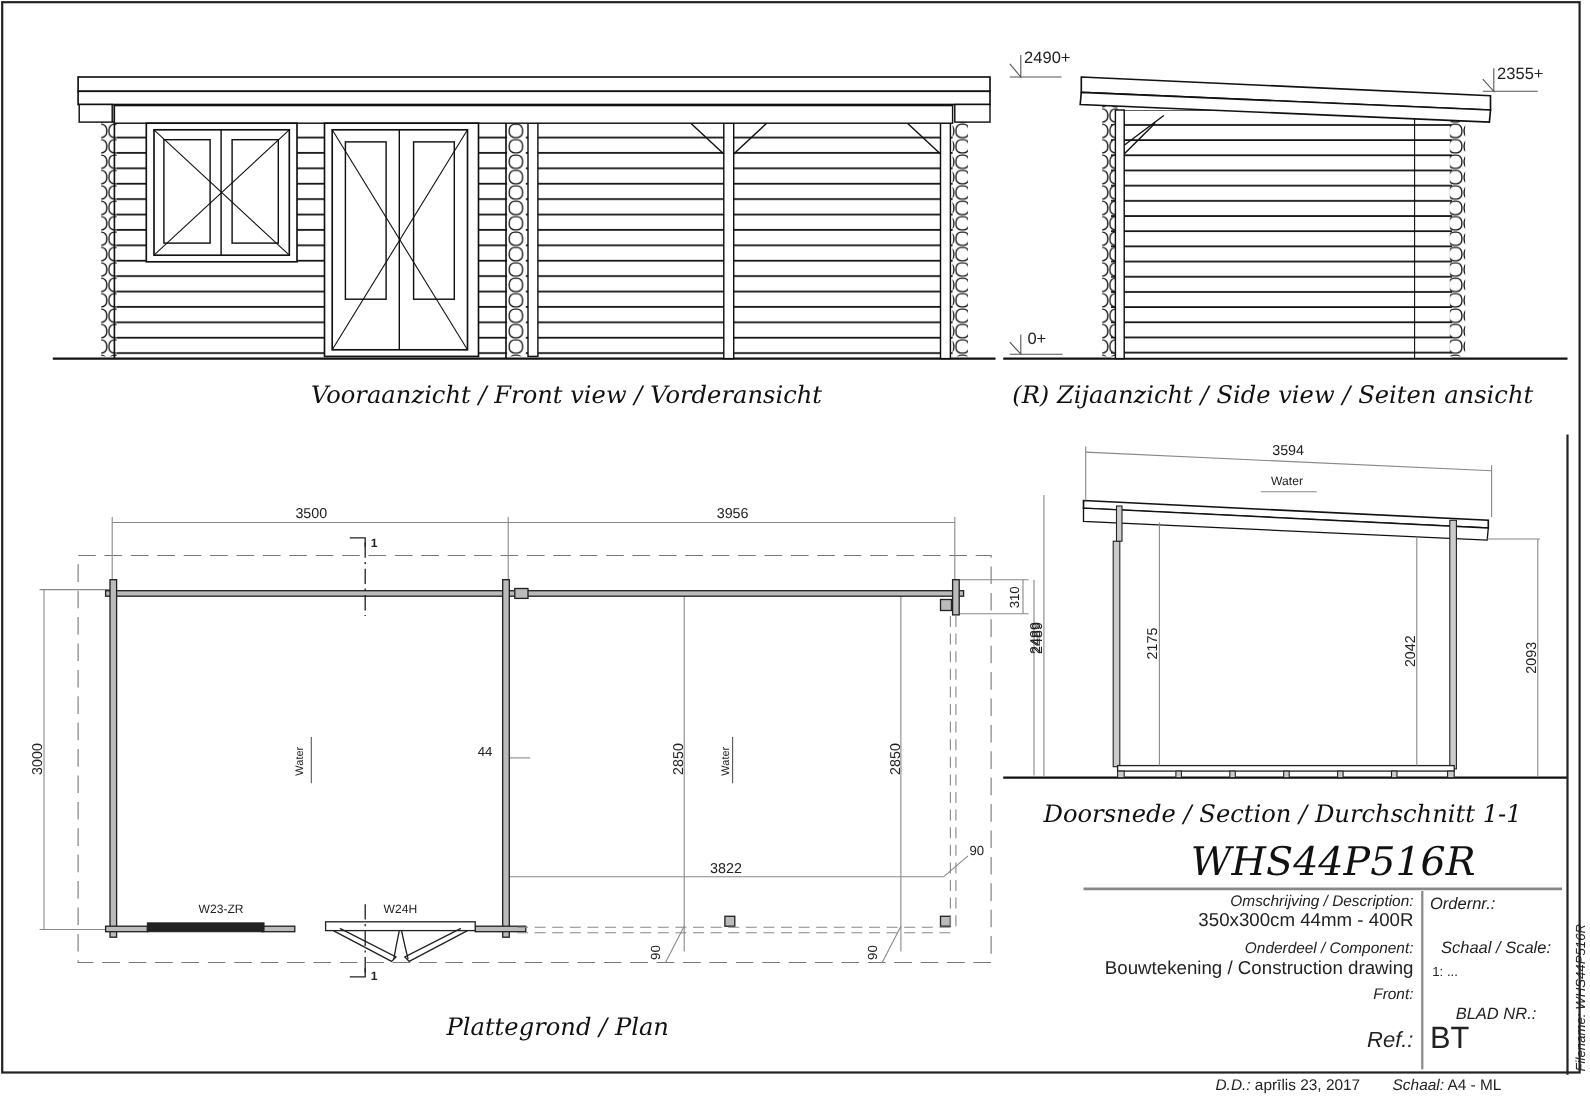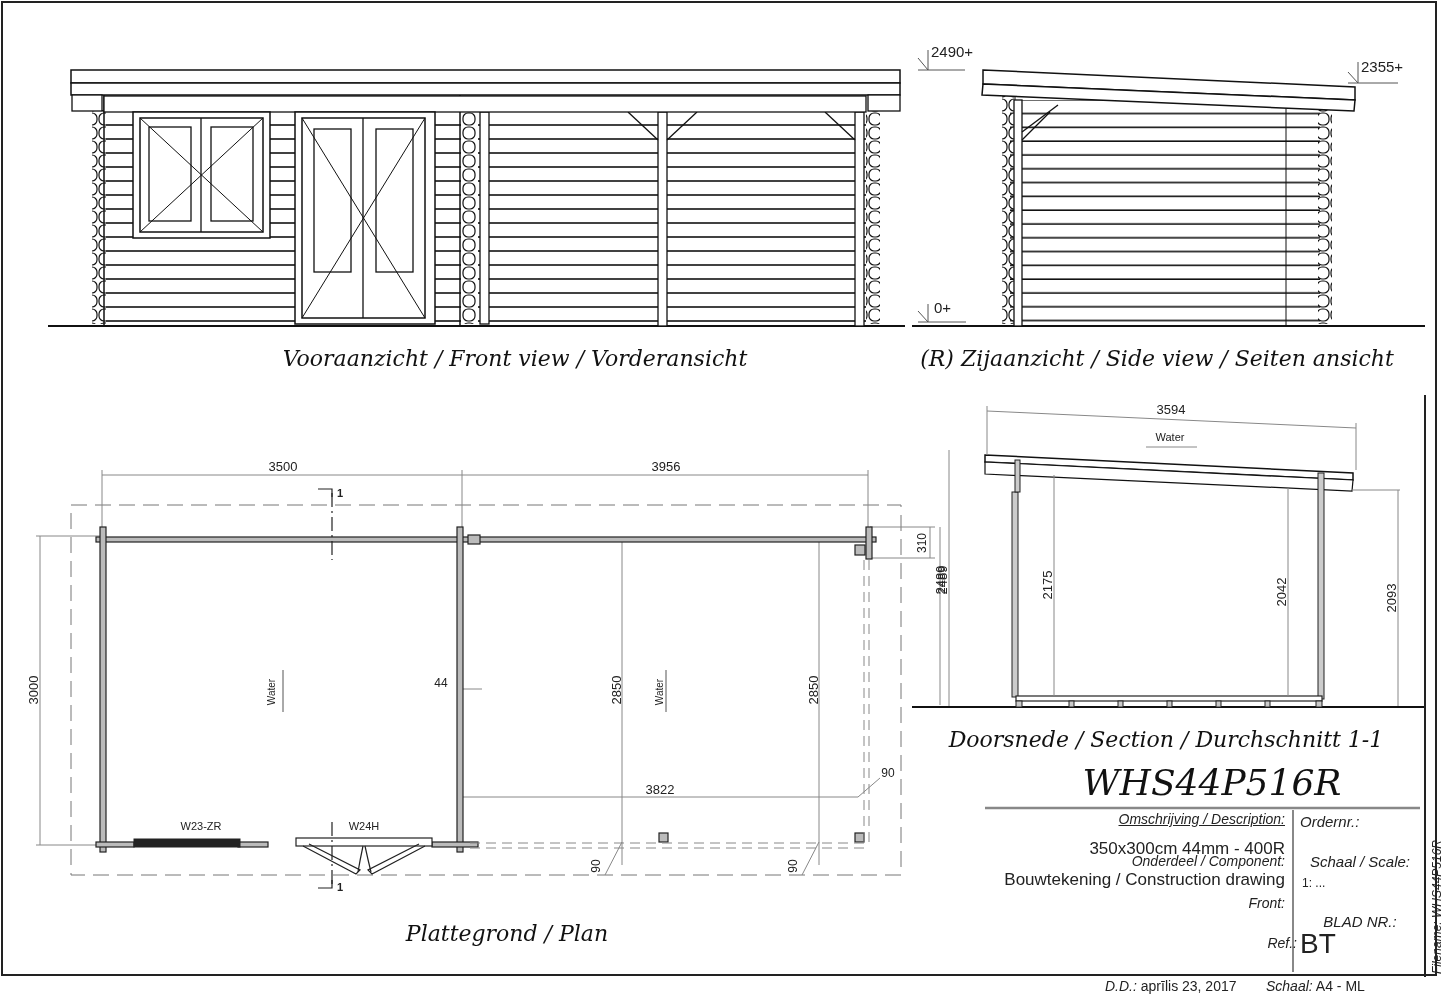--- a/index.html
+++ b/index.html
@@ -242,26 +242,26 @@
 
     <text x="1212" y="795" text-anchor="middle" font-size="36" class="title-script" fill="#111">WHS44P516R</text>
 
     <g>
       <line x1="985" y1="808" x2="1420" y2="808" stroke="#888" stroke-width="2.5"></line>
       <line x1="1293" y1="810" x2="1293" y2="972" stroke="#888" stroke-width="2"></line>
       <line x1="1425" y1="395" x2="1425" y2="977" stroke="#222" stroke-width="2"></line>
     </g>
   </svg>
 
-  <div class="tb it" style="right:160px;top:811px;font-size:14px;text-align:right;text-decoration:underline;">Omschrijving / Description:</div>
-  <div class="tb" style="right:160px;top:827px;font-size:17px;text-align:center;margin-top:12px;">350x300cm 44mm - 400R</div>
+  <div class="tb it" style="right:160px;top:811px;font-size:14px;text-align:right;">Omschrijving / Description:</div>
+  <div class="tb" style="right:160px;top:827px;font-size:17px;text-align:center;">350x300cm 44mm - 400R</div>
   <div class="tb it" style="right:160px;top:853px;font-size:14px;text-align:right;margin-left:36px;">Onderdeel / Component:</div>
   <div class="tb" style="right:160px;top:870px;font-size:17px;text-align:left;">Bouwtekening / Construction drawing</div>
   <div class="tb it" style="right:160px;top:895px;font-size:14px;text-align:right;">Front:</div>
-  <div class="tb it" style="right:148px;top:935px;font-size:14px;text-align:right;">Ref.:</div>
+  <div class="tb it" style="right:160px;top:935px;font-size:20px;text-align:right;">Ref.:</div>
 
   <div class="tb it" style="left:1300px;width:120px;top:813px;font-size:15px;text-align:left;">Ordernr.:</div>
   <div class="tb it" style="left:1300px;width:120px;top:853px;font-size:15px;text-align:center;">Schaal / Scale:</div>
   <div class="tb" style="left:1302px;top:876px;font-size:12px;">1: ...</div>
   <div class="tb it" style="left:1300px;width:120px;top:913px;font-size:15px;text-align:center;font-style:italic;">BLAD NR.:</div>
   <div class="tb" style="left:1300px;width:100px;top:928px;font-size:28px;">BT</div>
 
   <div class="tb" style="left:1105px;top:978px;font-size:14px;">
     <span class="it">D.D.:</span>
     <span>aprīlis 23, 2017</span>

